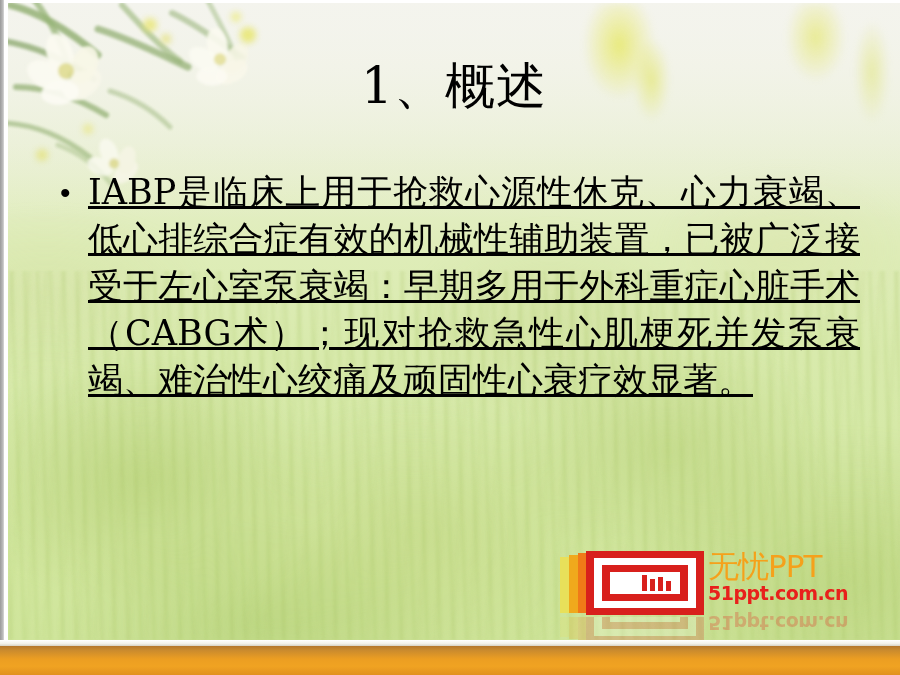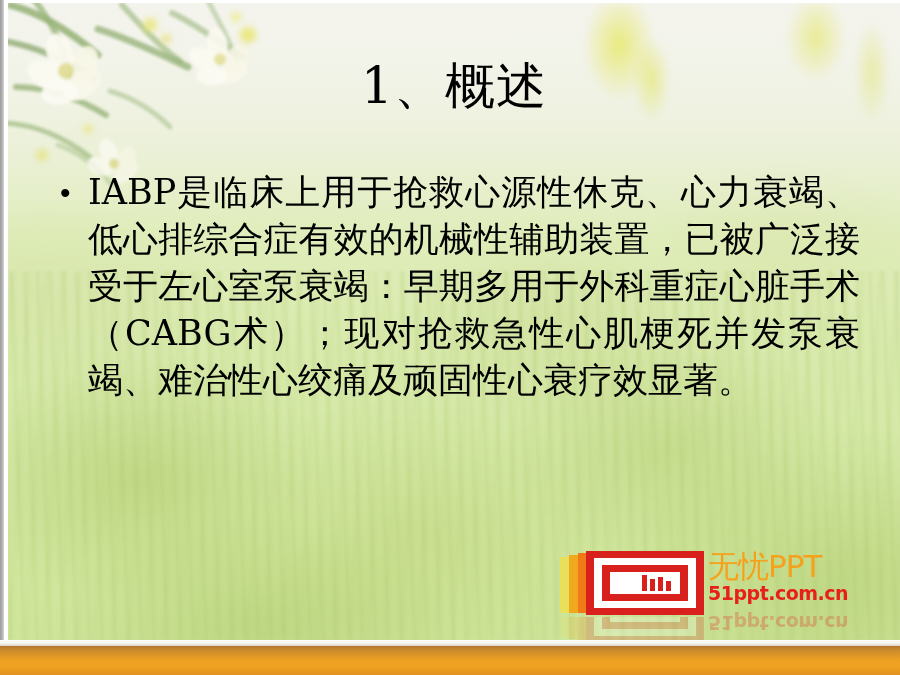--- a/index.html
+++ b/index.html
@@ -161,20 +161,21 @@
   .bullet-text {
     flex: 1 1 auto;
     font-family: "DejaVu Serif", "Liberation Serif", serif;
     font-size: 35px;
     line-height: 47px;
     color: #000000;
     text-align: justify;
     text-justify: inter-character;
     letter-spacing: 0px;
     word-break: break-all;
+    text-decoration: underline;
   }
 
   
   .logo {
     position: absolute;
     left: 548px;
     top: 542px;
     width: 310px;
     height: 100px;
   }

